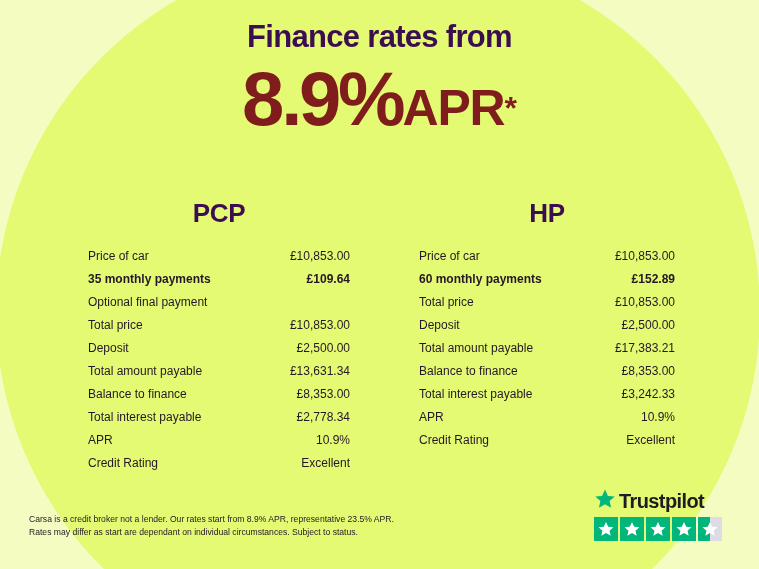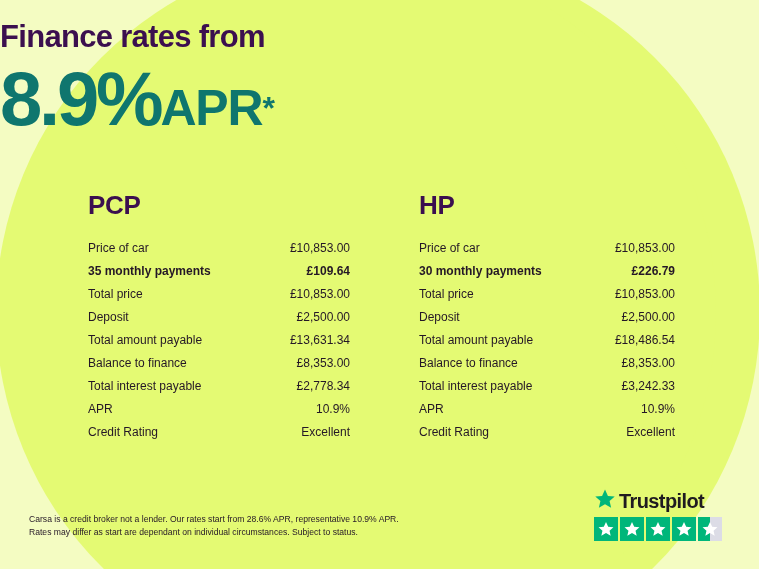--- a/index.html
+++ b/index.html
@@ -7,31 +7,31 @@
     width:759px;height:569px;
     background:#f4fcc2;
     font-family:"Liberation Sans",sans-serif;
     overflow:hidden;
     position:relative;
   }
   #stage{position:absolute;inset:0;width:759px;height:569px;overflow:hidden;}
   .bg-circles{position:absolute;inset:0;width:759px;height:569px;z-index:0;}
 
   .headline-wrap{
-    position:absolute;left:0;top:0;width:759px;z-index:2;text-align:left;
+    position:absolute;left:0;top:0;width:759px;z-index:2;text-align:center;
   }
   .headline{
     margin:0;padding-top:21px;
     font-size:31px;line-height:1;font-weight:bold;
     letter-spacing:-0.7px;
     color:#3b0f4f;
   }
   .apr-line{
     margin:0;padding-top:9px;
-    color:#0f766e;
+    color:#7f1d1d;
     line-height:1;
     white-space:nowrap;
   }
   .apr-big{
     font-size:76px;font-weight:bold;letter-spacing:-3.2px;
     vertical-align:baseline;
   }
   .apr-word{
     font-size:50px;font-weight:bold;letter-spacing:-1.2px;
     vertical-align:baseline;
@@ -41,21 +41,21 @@
   }
 
   .tables{
     position:absolute;left:0;top:190px;width:759px;z-index:2;
   }
   .col{position:absolute;top:0;}
   .col-pcp{left:88px;width:262px;}
   .col-hp{left:419px;width:256px;}
 
   .col-title{
-    margin:0 0 16px 0;
+    margin:8px 0 16px 0;text-align:center;
     font-size:26px;font-weight:bold;color:#3b0f4f;letter-spacing:-0.3px;
   }
   .rowlist{list-style:none;margin:0;padding:0;}
   .row{
     display:flex;justify-content:space-between;align-items:center;
     font-size:12px;color:#241726;
     height:23px;line-height:23px;
     white-space:nowrap;
   }
   .row.bold .lbl,.row.bold .val{font-weight:bold;}
@@ -108,20 +108,24 @@
       <ul class="rowlist">
           <li class="row">
             <span class="lbl">Price of car</span>
             <span class="val">£10,853.00</span>
           </li>
           <li class="row bold">
             <span class="lbl">35 monthly payments</span>
             <span class="val">£109.64</span>
           </li>
           <li class="row">
+            <span class="lbl">Optional final payment</span>
+            <span class="val"></span>
+          </li>
+          <li class="row">
             <span class="lbl">Total price</span>
             <span class="val">£10,853.00</span>
           </li>
           <li class="row">
             <span class="lbl">Deposit</span>
             <span class="val">£2,500.00</span>
           </li>
           <li class="row">
             <span class="lbl">Total amount payable</span>
             <span class="val">£13,631.34</span>
@@ -145,34 +149,34 @@
         </ul>
     </div>
     <div class="col col-hp">
       <h2 class="col-title">HP</h2>
       <ul class="rowlist">
           <li class="row">
             <span class="lbl">Price of car</span>
             <span class="val">£10,853.00</span>
           </li>
           <li class="row bold">
-            <span class="lbl">30 monthly payments</span>
-            <span class="val">£226.79</span>
+            <span class="lbl">60 monthly payments</span>
+            <span class="val">£152.89</span>
           </li>
           <li class="row">
             <span class="lbl">Total price</span>
             <span class="val">£10,853.00</span>
           </li>
           <li class="row">
             <span class="lbl">Deposit</span>
             <span class="val">£2,500.00</span>
           </li>
           <li class="row">
             <span class="lbl">Total amount payable</span>
-            <span class="val">£18,486.54</span>
+            <span class="val">£17,383.21</span>
           </li>
           <li class="row">
             <span class="lbl">Balance to finance</span>
             <span class="val">£8,353.00</span>
           </li>
           <li class="row">
             <span class="lbl">Total interest payable</span>
             <span class="val">£3,242.33</span>
           </li>
           <li class="row">
@@ -181,21 +185,21 @@
           </li>
           <li class="row">
             <span class="lbl">Credit Rating</span>
             <span class="val">Excellent</span>
           </li>
         </ul>
     </div>
   </div>
 
   <div class="disclaimer">
-    <p>Carsa is a credit broker not a lender. Our rates start from 28.6% APR, representative 10.9% APR.</p>
+    <p>Carsa is a credit broker not a lender. Our rates start from 8.9% APR, representative 23.5% APR.</p>
     <p>Rates may differ as start are dependant on individual circumstances. Subject to status.</p>
   </div>
 
   <div class="trustpilot">
     <div class="tp-brand">
       <span>
         <svg width="22" height="22" viewBox="0 0 24 24" aria-hidden="true">
           <polygon points="12,1.6 15.2,8.6 22.6,9.3 17,14.2 18.7,21.6 12,17.7 5.3,21.6 7,14.2 1.4,9.3 8.8,8.6" fill="#00b67a"></polygon>
         </svg>
       </span>

